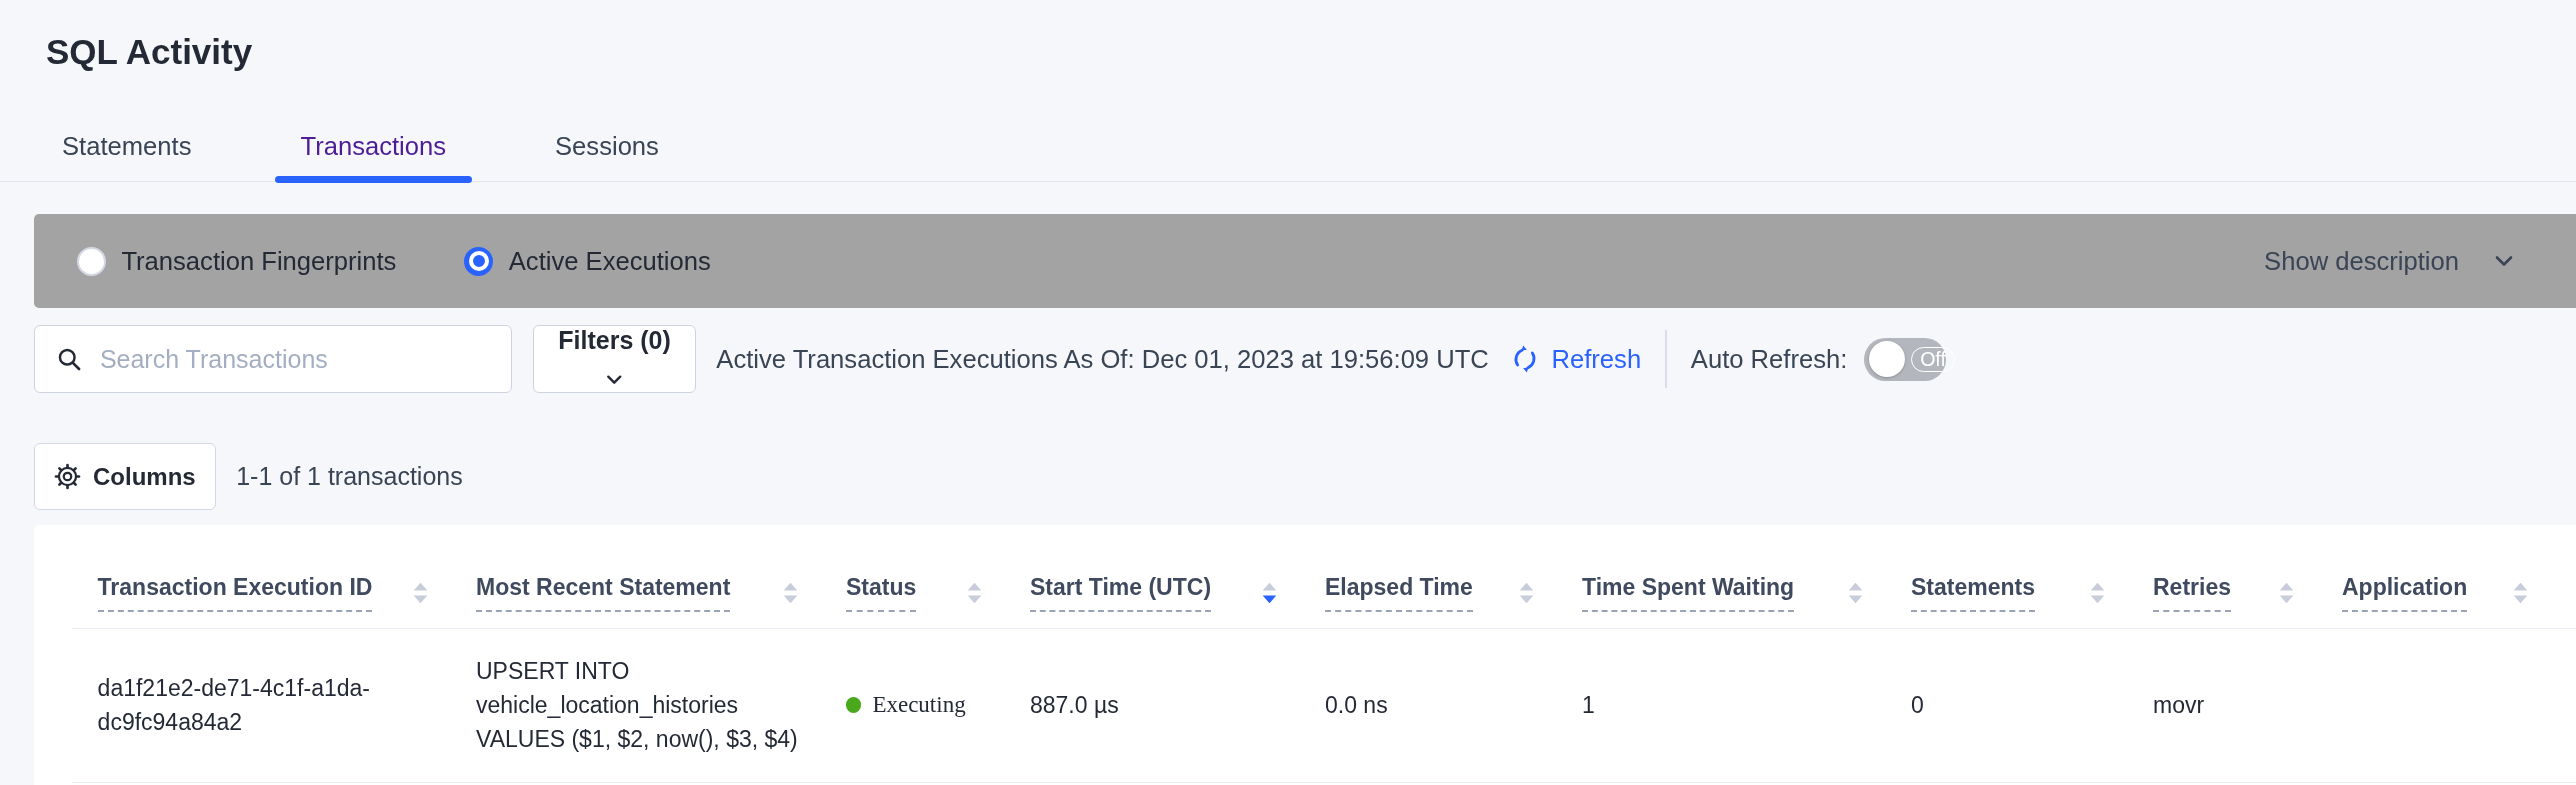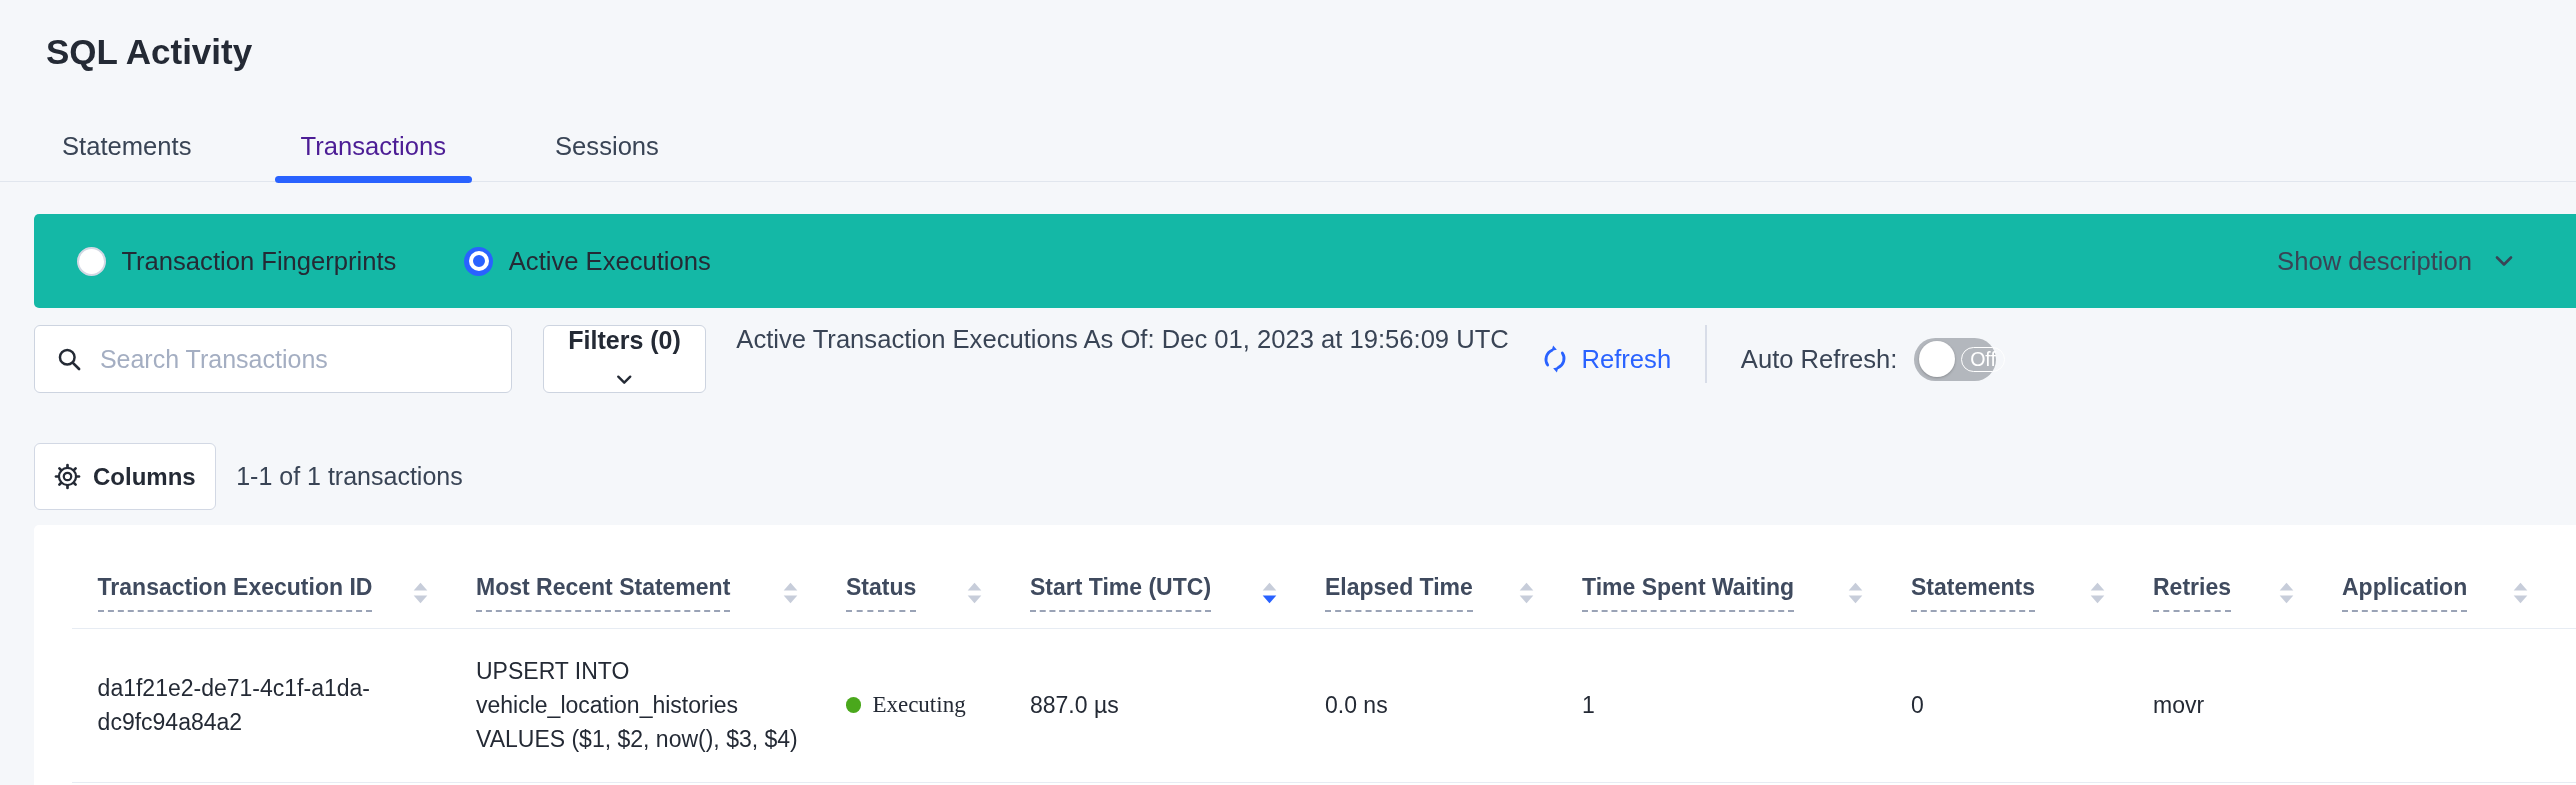--- a/index.html
+++ b/index.html
@@ -23,42 +23,42 @@
   .tab{
     font-size:25.6px;color:#394455;padding:29px 0 20.5px;position:relative;cursor:pointer;
   }
   .tab.active{color:#4c1d95;font-weight:500;}
   .tab.active::after{
     content:"";position:absolute;left:-25.6px;right:-25.6px;bottom:-1.7px;height:6.8px;
     background:#2962ff;border-radius:4.3px;
   }
   
   .radios-panel{
-    margin-left:34px;margin-top:32px;height:94px;background:#14b8a6;
+    margin-left:34px;margin-top:32px;height:94px;background:#a3a3a3;
     display:flex;align-items:center;padding:0 60px 0 43px;border-radius:5.1px 0 0 5.1px;
   }
   .radio-option{display:flex;align-items:center;cursor:pointer;}
   .radio-option + .radio-option{margin-left:68px;}
   .radio{
     width:29px;height:29px;border-radius:50%;box-sizing:border-box;flex:0 0 auto;
     border:2.6px solid #d3d8e3;background:#fff;
     display:flex;align-items:center;justify-content:center;
   }
   .radio.selected{border:none;background:#2962ff;}
   .radio.selected::after{
     content:"";width:12px;height:12px;border:4.3px solid #fff;border-radius:50%;
     background:#2962ff;
   }
   .radio-label{margin-left:15.4px;font-size:25.6px;color:#242a35;}
   .show-description{
-    margin-left:auto;display:flex;align-items:center;gap:20px;
+    margin-left:auto;display:flex;align-items:center;gap:33px;
     font-size:25.6px;color:#394455;cursor:pointer;
   }
   
-  .controls-row{margin:17px 0 0 34px;height:68px;display:flex;gap:10px;}
+  .controls-row{margin:17px 0 0 34px;height:68px;display:flex;align-items:center;}
   .search-box{
     width:478px;height:68px;background:#fff;border:1.7px solid #cdd4e0;border-radius:6px;
     display:flex;align-items:center;padding:0 15.4px 0 20.5px;box-sizing:border-box;
   }
   .search-box input{
     border:none;outline:none;background:transparent;flex:1;margin-left:15.4px;
     font-size:25px;color:#242a35;font-family:"Liberation Sans",sans-serif;
   }
   .search-box input::placeholder{color:#a4aec2;}
   .filters-button{

